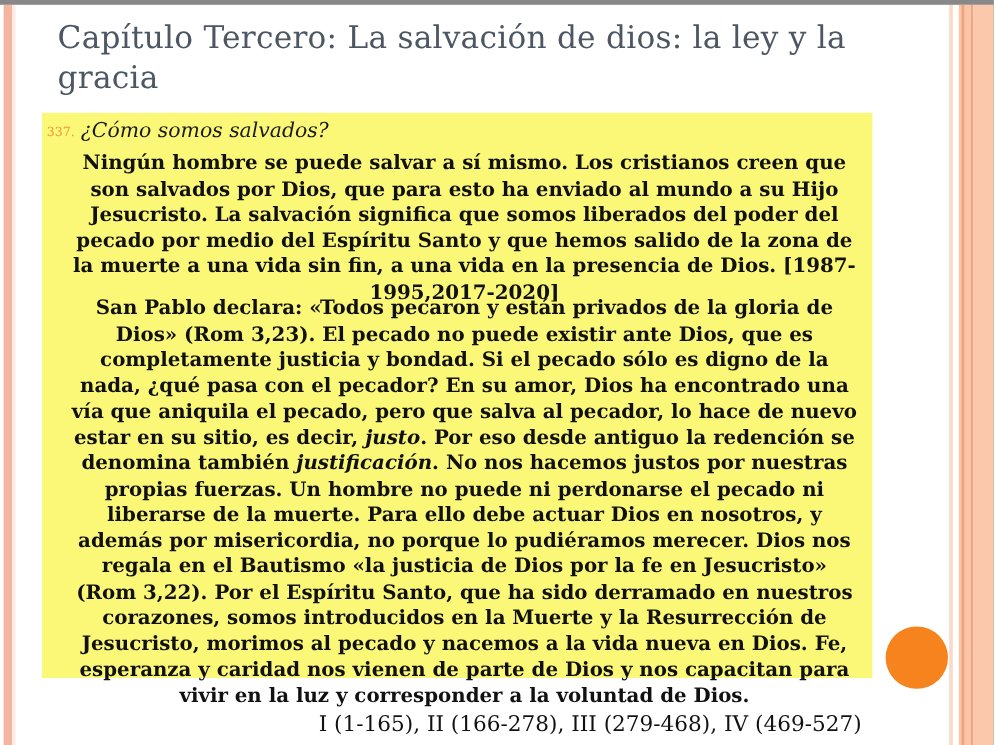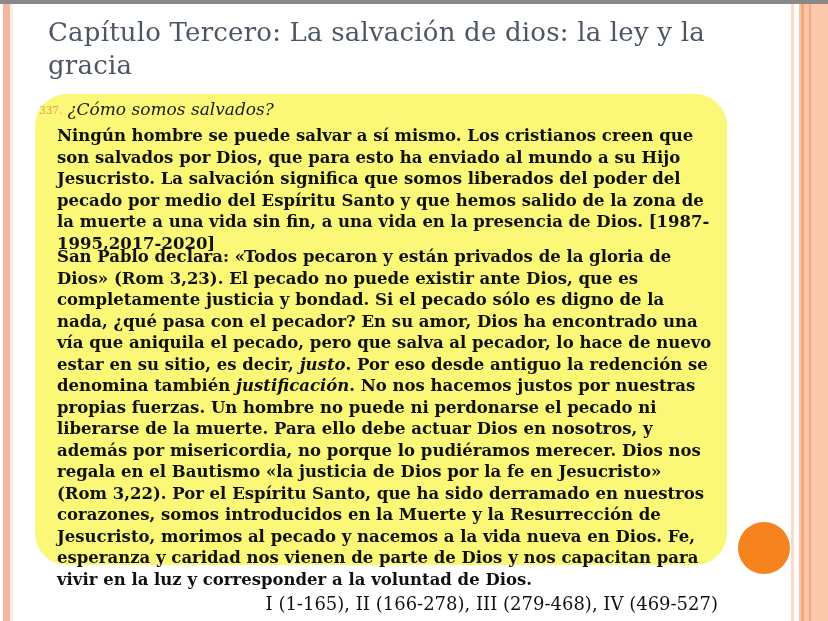--- a/index.html
+++ b/index.html
@@ -38,21 +38,20 @@
     letter-spacing: 0.2px;
   }
 
   .highlight-box {
     position: absolute;
     left: 35px;
     top: 90px;
     width: 692px;
     height: 471px;
     background: #fbf878;
-    border-radius: 32px;
   }
 
   .question-line {
     position: absolute;
     left: 4px;
     top: 5px;
     width: 660px;
     font-size: 17px;
     color: #1a1a1a;
   }
@@ -65,20 +64,21 @@
   }
   .question-text { font-style: italic; }
 
   .para {
     position: absolute;
     left: 22px;
     width: 660px;
     font-size: 16.5px;
     line-height: 21.5px;
     color: #111111;
+    text-align: center;
   }
   .para-bold { top: 31px; font-weight: bold; }
   .para-body { top: 152px; font-weight: bold; }
 
   .circle {
     position: absolute;
     left: 738px;
     top: 518px;
     width: 52px;
     height: 52px;

